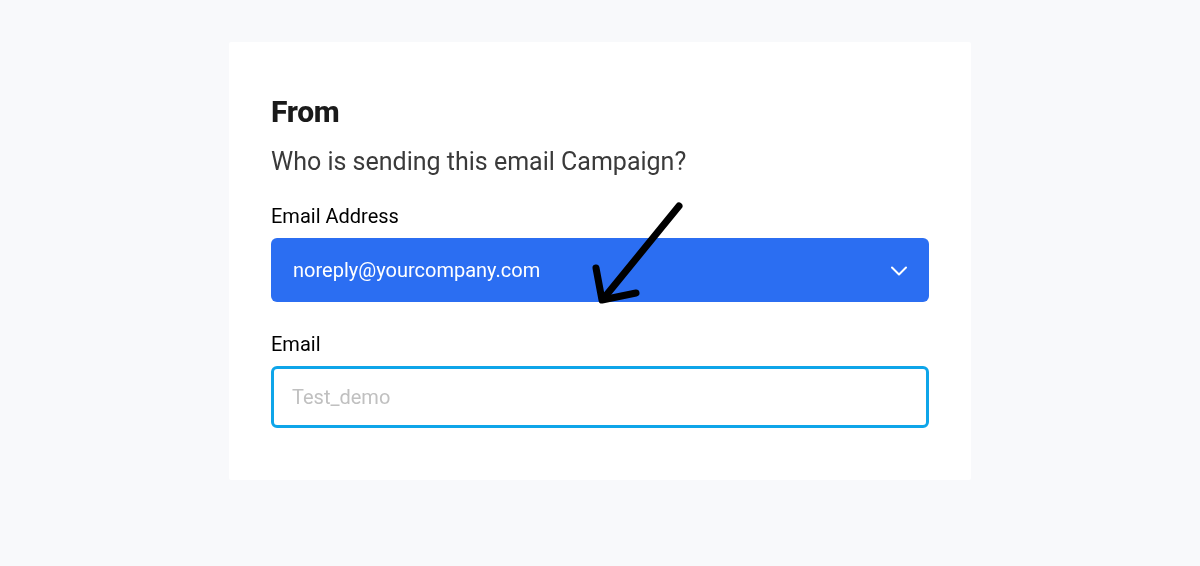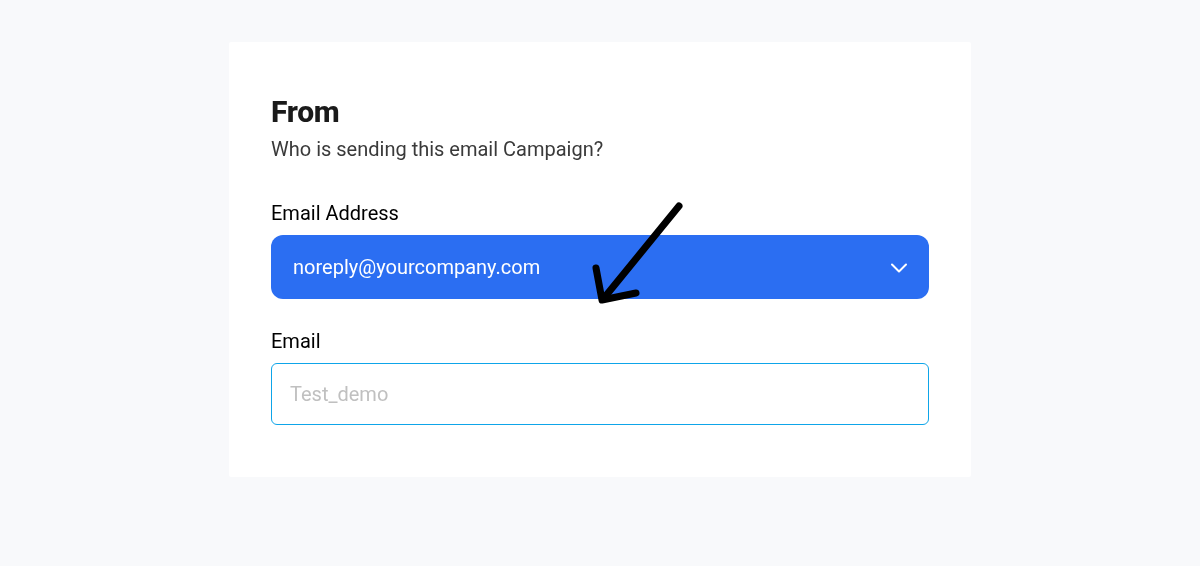--- a/index.html
+++ b/index.html
@@ -24,44 +24,44 @@
       width: 742px;
       padding: 52px 42px 52px 42px;
       border-radius: 2px;
       position: relative;
     }
     
     .heading {
       font-size: 30px;
       font-weight: 800;
       color: #1a1a1a;
-      margin-bottom: 8px;
+      margin-bottom: 18px;
       letter-spacing: -0.3px;
     }
     
     .subtitle {
-      font-size: 20px;
+      font-size: 25px;
       color: #3a3a3a;
-      margin-bottom: 40px;
+      margin-bottom: 28px;
       font-weight: 400;
     }
     
     .field-label {
       font-size: 20px;
       color: #000000;
       margin-bottom: 10px;
       font-weight: 400;
     }
     
     .email-select {
       background-color: #2b6ef2;
       color: #ffffff;
       width: 100%;
       height: 64px;
-      border-radius: 12px;
+      border-radius: 6px;
       display: flex;
       align-items: center;
       justify-content: space-between;
       padding: 0 22px;
       cursor: pointer;
       margin-bottom: 30px;
     }
     
     .email-value {
       font-size: 20px;
@@ -69,21 +69,21 @@
     }
     
     .chevron-icon {
       width: 16px;
       height: 10px;
     }
     
     .name-input {
       width: 100%;
       height: 62px;
-      border: 1px solid #0ea5e9;
+      border: 3px solid #0ea5e9;
       border-radius: 6px;
       padding: 8px 18px;
       font-size: 20px;
       color: #2a2a2a;
       font-family: inherit;
       outline: none;
     }
     
     .name-input::placeholder {
       color: #c0c0c0;

